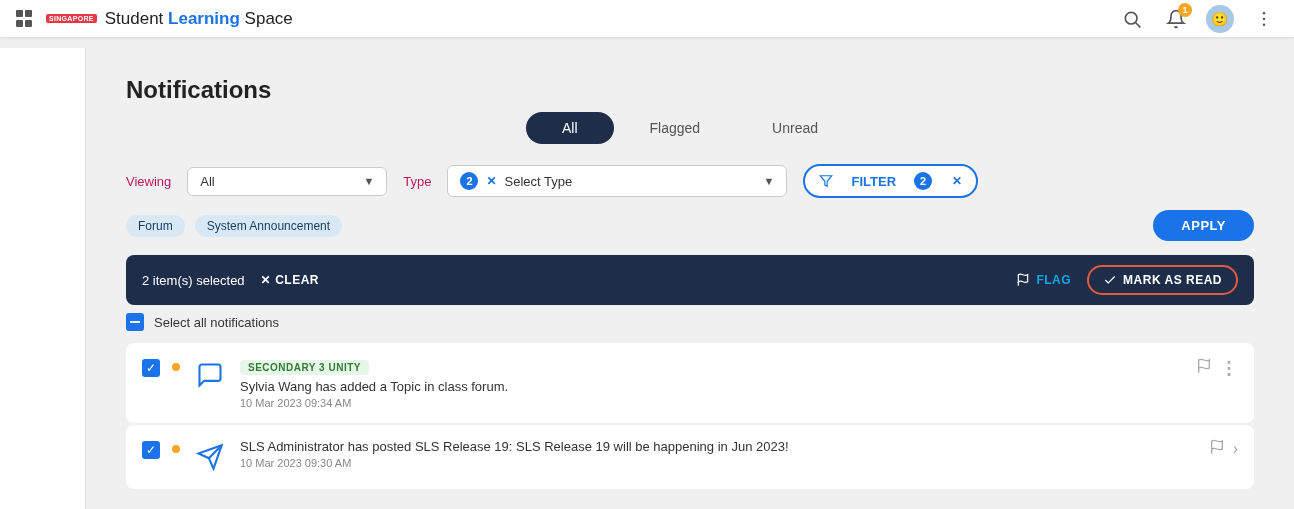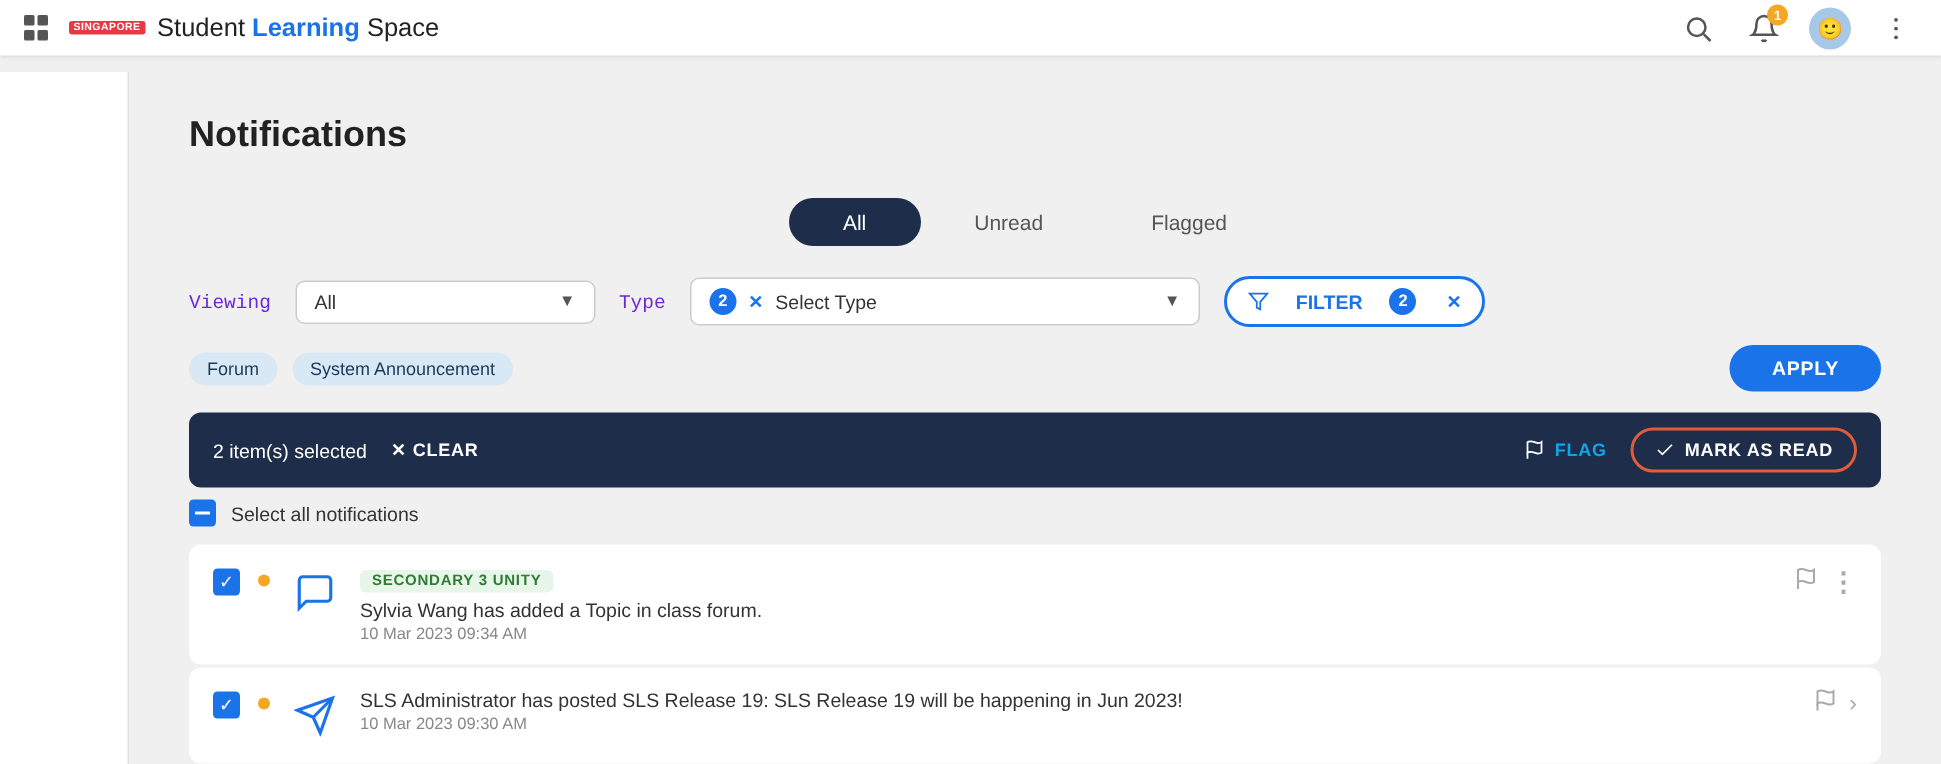--- a/index.html
+++ b/index.html
@@ -114,21 +114,21 @@
       flex: 1;
       padding: 28px 40px;
       background: #f0f0f0;
     }
 
     
     .page-title {
       font-size: 24px;
       font-weight: 700;
       color: #222;
-      margin-bottom: 28px;
+      margin-bottom: 8px;
     }
 
     
     .tabs-row {
       display: flex;
       justify-content: center;
       gap: 0;
       margin-bottom: 20px;
     }
     .tab {
@@ -148,22 +148,21 @@
 
     
     .filter-row {
       display: flex;
       align-items: center;
       gap: 16px;
       margin-bottom: 12px;
     }
     .filter-label {
       font-size: 13px;
-      color: #6d28d9;
-      font-family: Liberation Mono, monospace;
+      color: #be185d;
     }
     .filter-select {
       display: flex;
       align-items: center;
       background: #fff;
       border: 1px solid #ccc;
       border-radius: 6px;
       padding: 6px 12px;
       min-width: 200px;
       font-size: 13px;
@@ -489,22 +488,22 @@
 </div>
 
 <div class="page-wrapper">
   <div class="sidebar"></div>
   <div class="main-content">
 
     <div class="page-title">Notifications</div>
 
     <div class="tabs-row">
       <button class="tab active">All</button>
+      <button class="tab">Flagged</button>
       <button class="tab">Unread</button>
-      <button class="tab">Flagged</button>
     </div>
 
     <div class="filter-row">
       <span class="filter-label">Viewing</span>
       <div class="filter-select">
         <span class="filter-select-text">All</span>
         <span class="filter-select-arrow">▼</span>
       </div>
       <span class="filter-label">Type</span>
       <div class="type-select">

